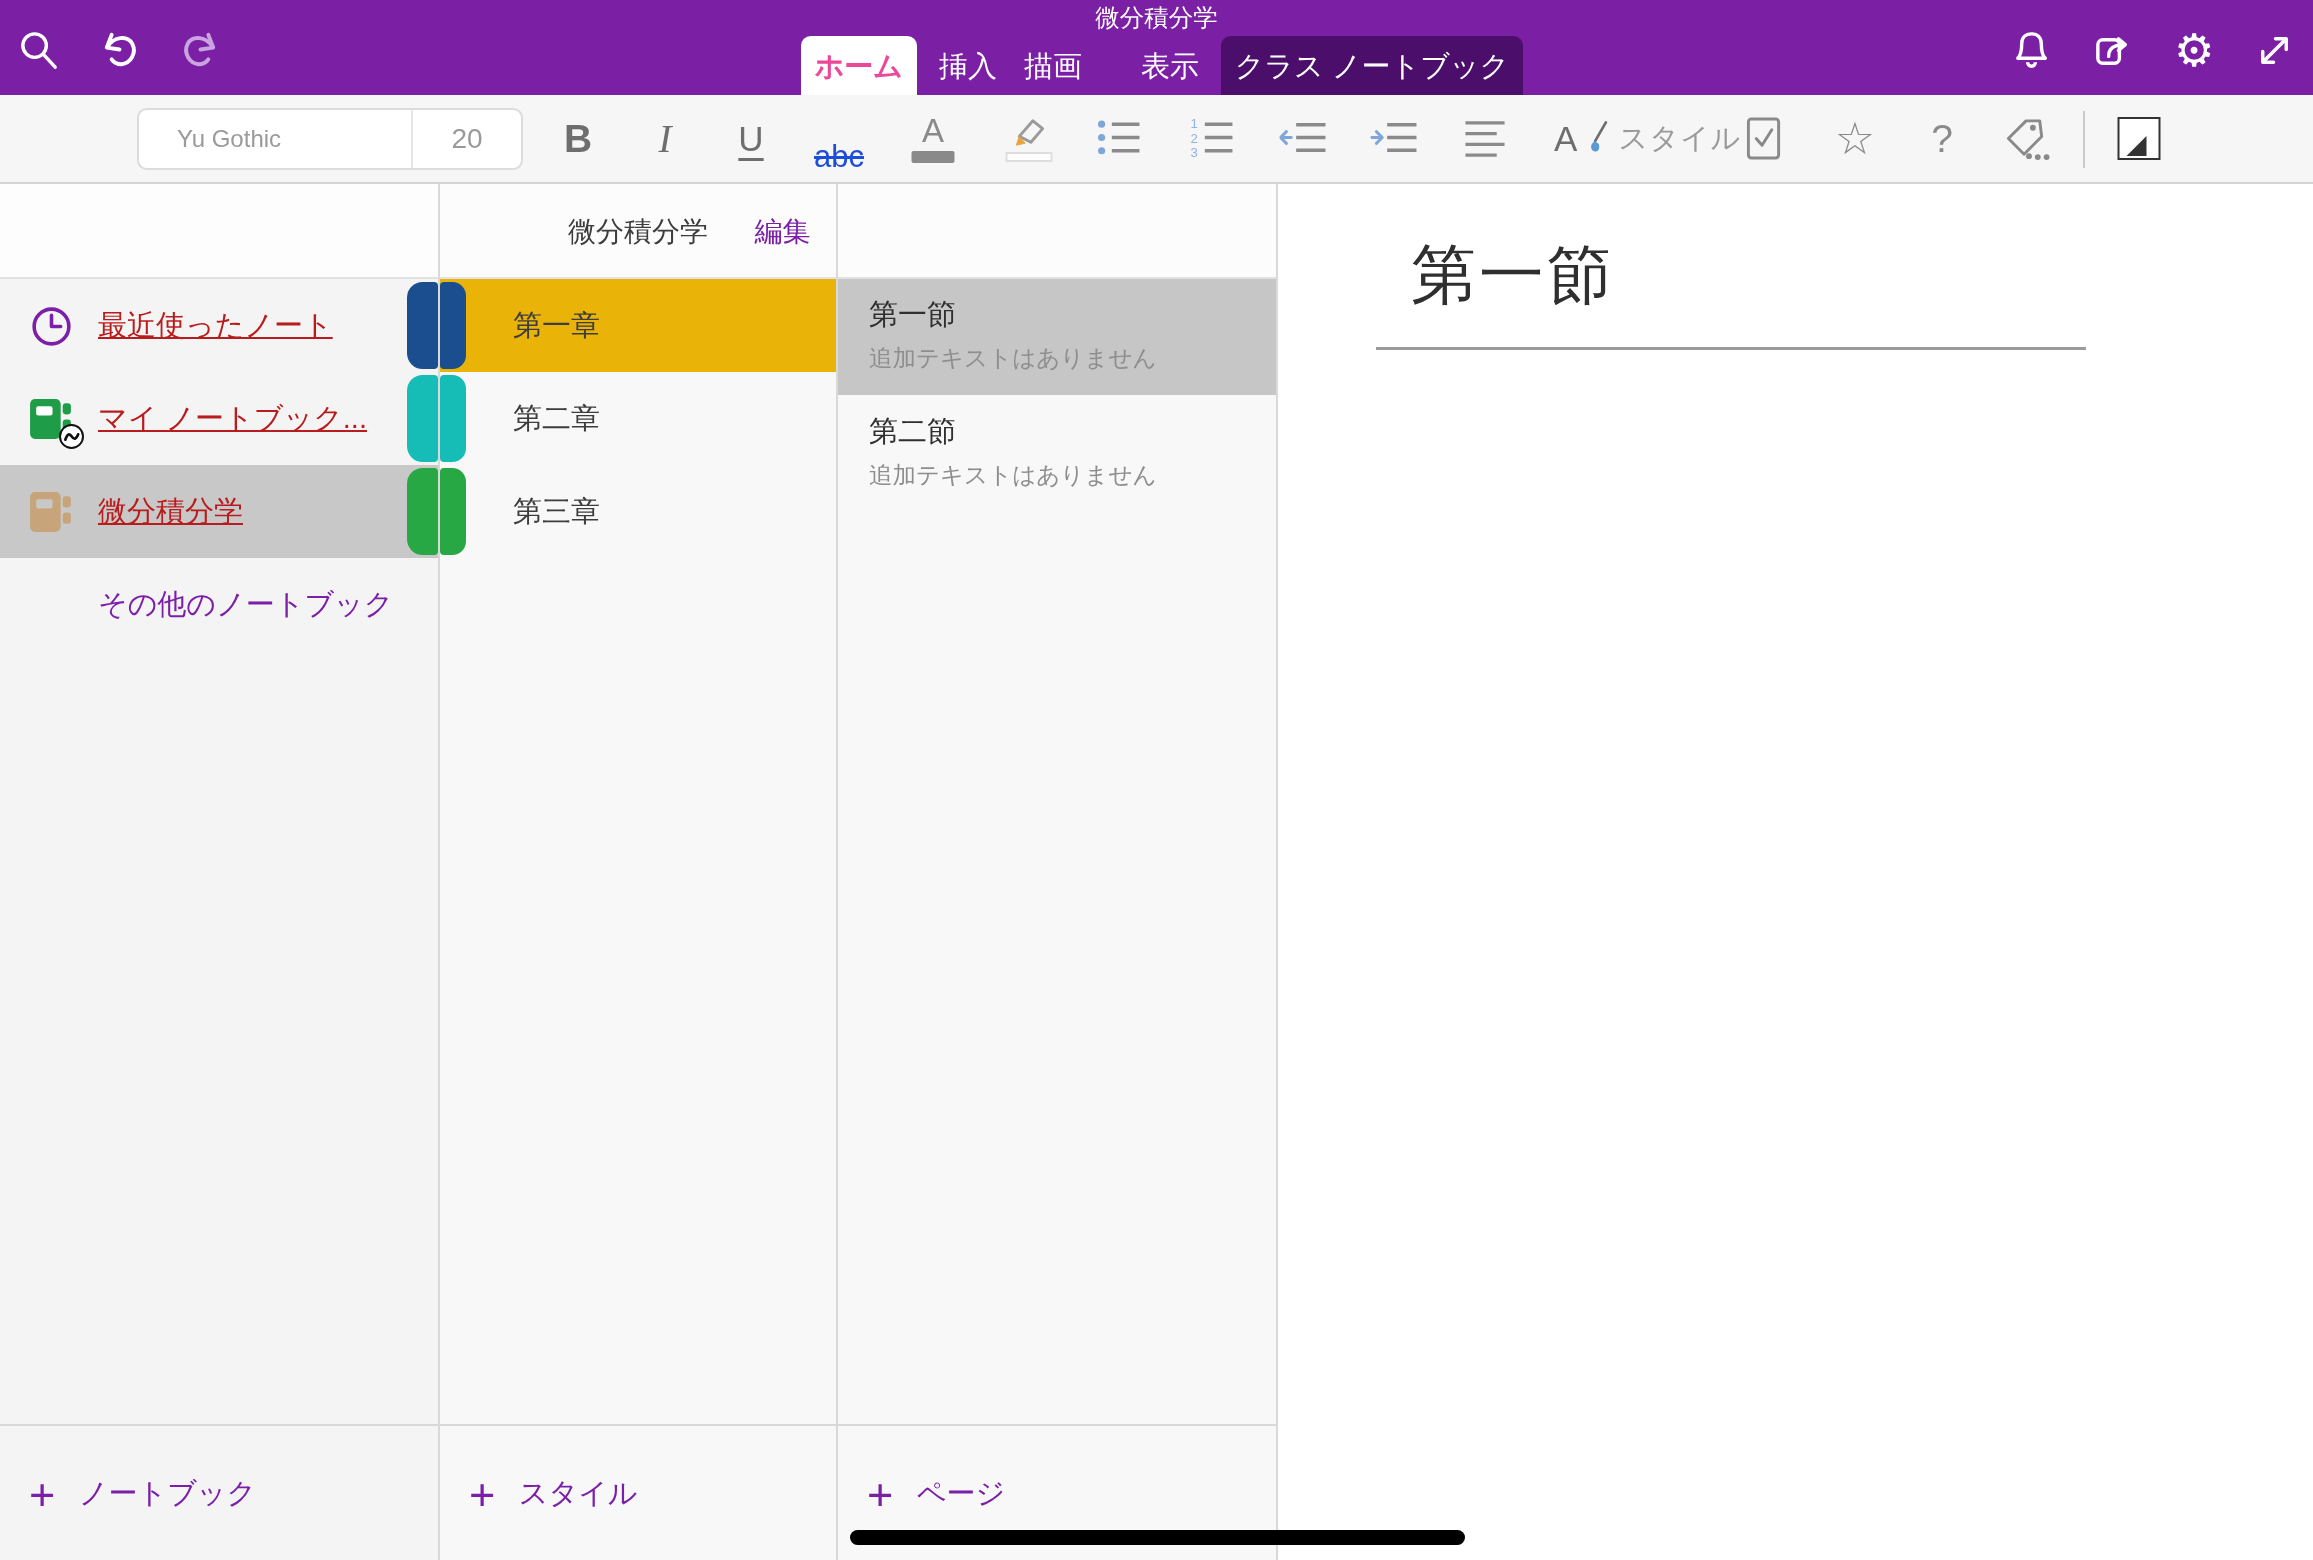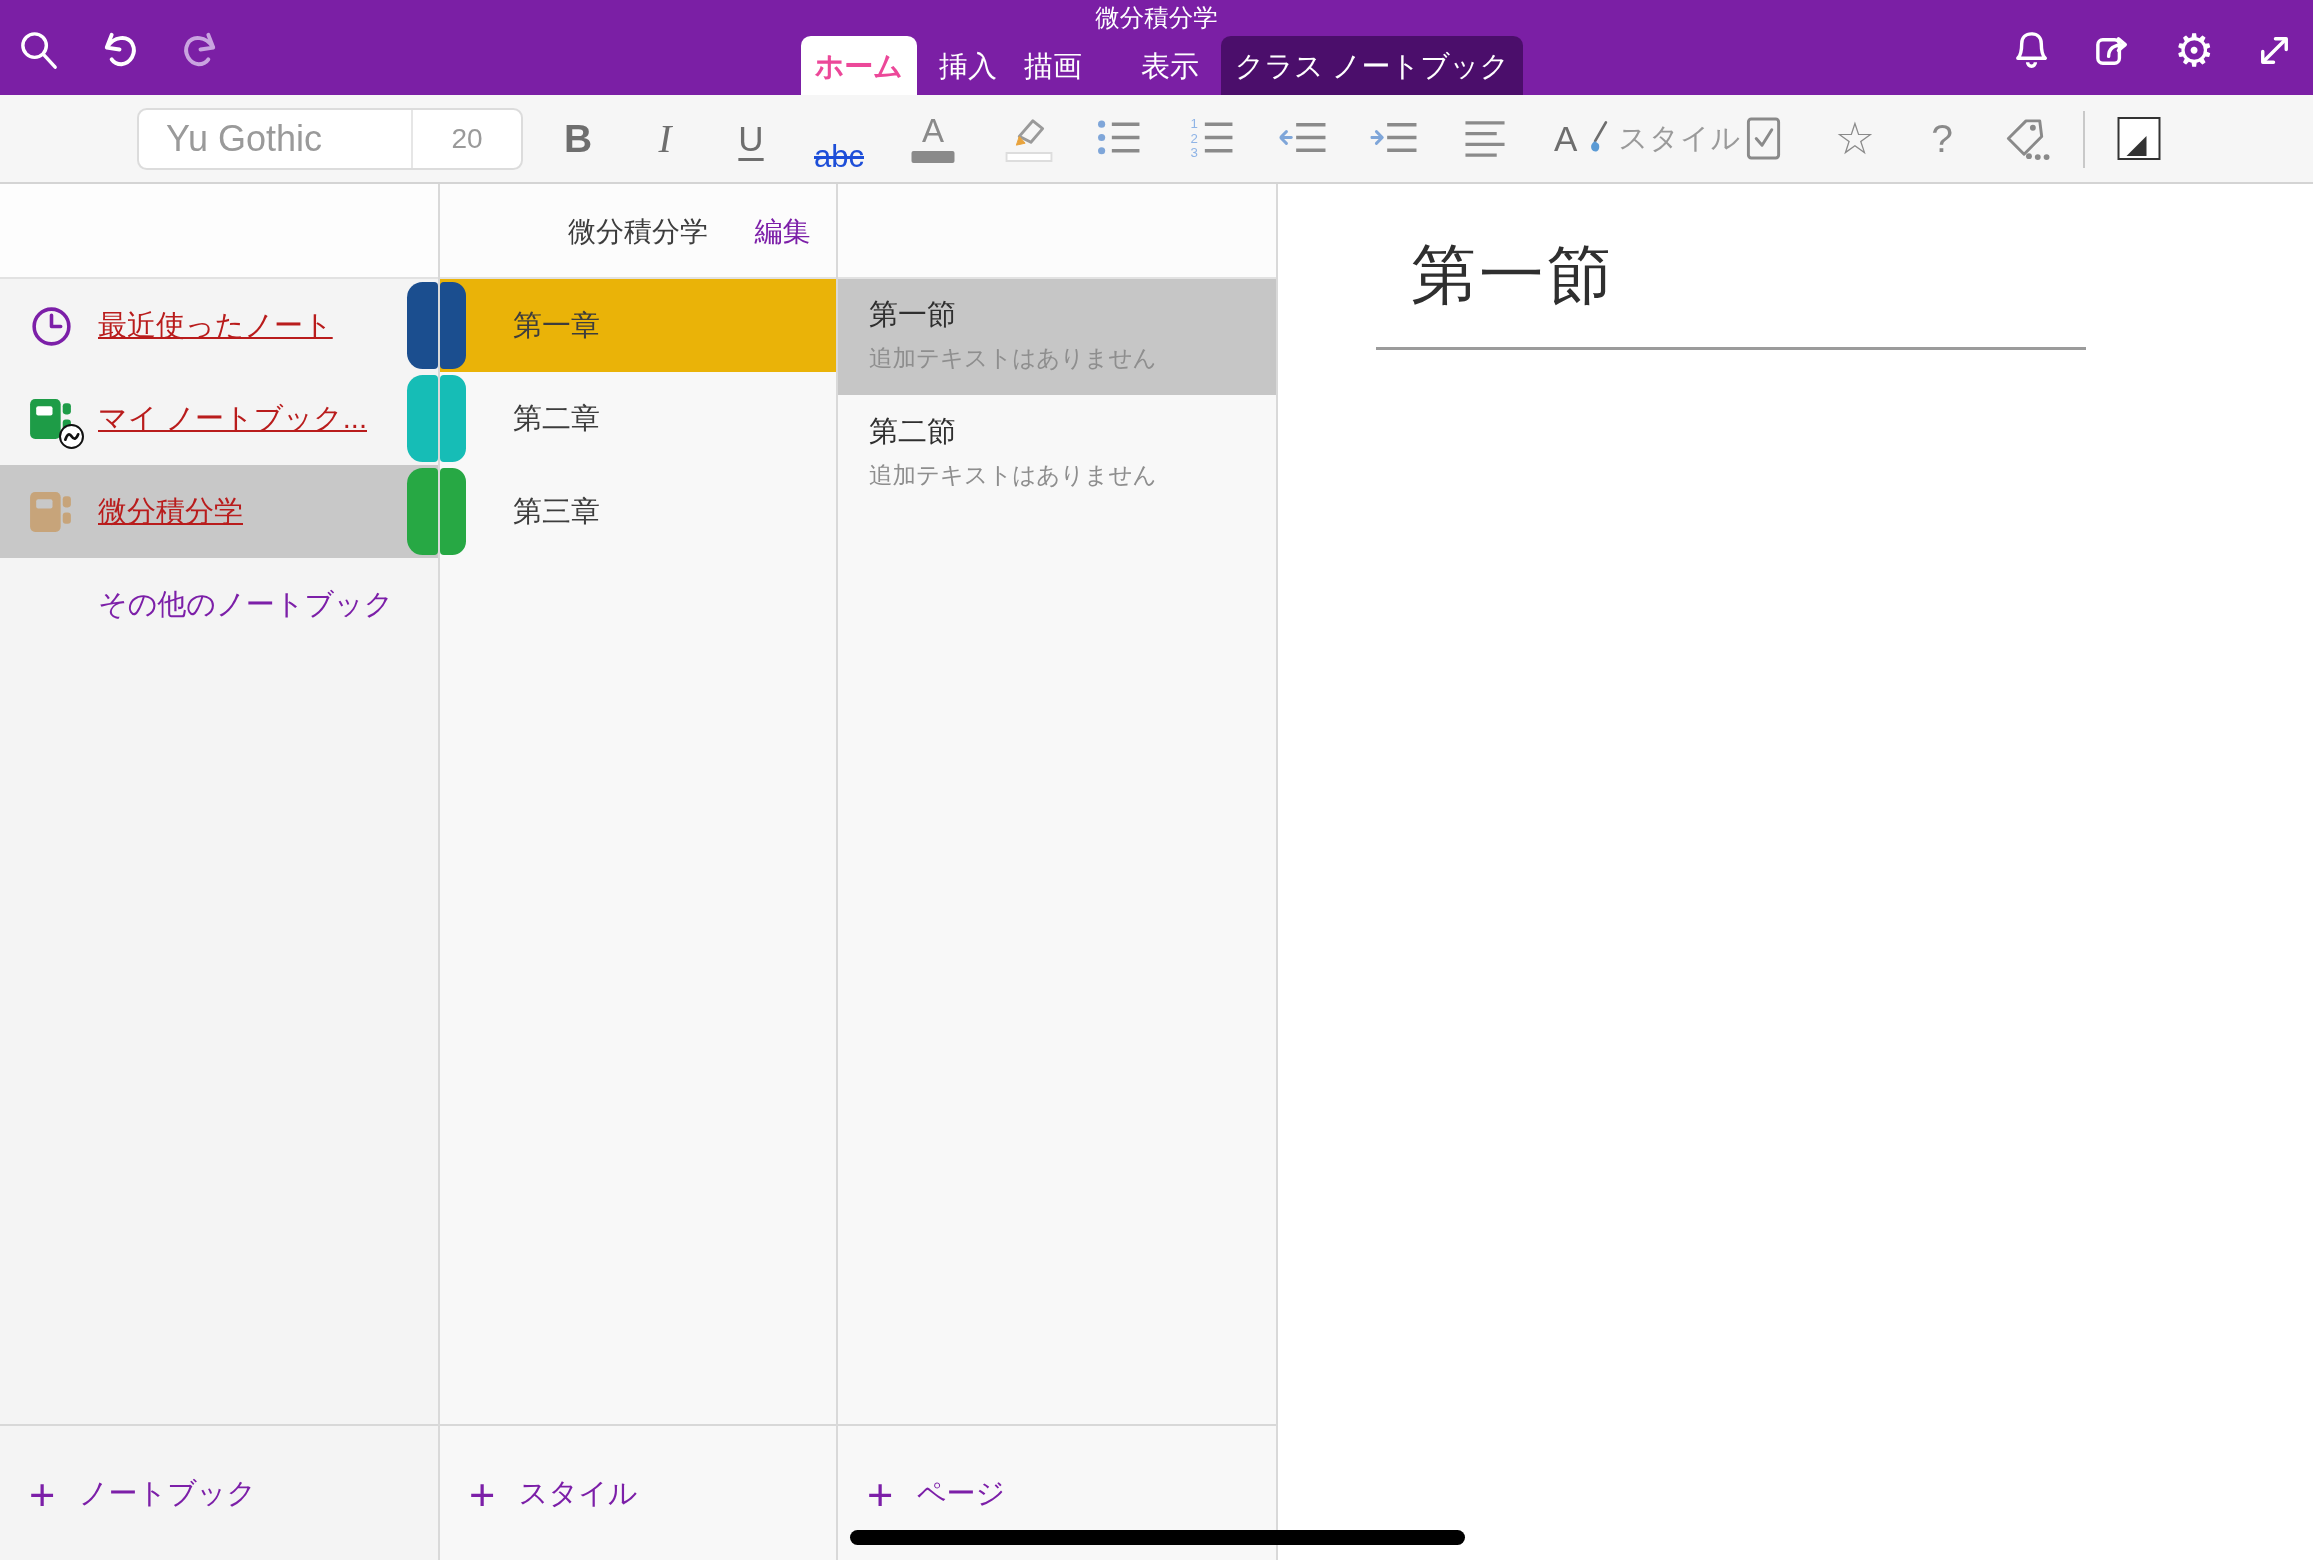--- a/index.html
+++ b/index.html
@@ -17,21 +17,21 @@
   .gear-glyph { color:#fff; font-size:45px; line-height:47px; }
 
   .ribbon-tabs { position:absolute; left:0; bottom:0; top:36px; right:0; }
   .rtab { position:absolute; bottom:0; height:59px; line-height:61px; font-size:29px; color:#fff; cursor:pointer; white-space:nowrap; }
   .rtab.sel { background:#fff; color:#ec4899; font-weight:700; border-radius:9.8px 9.8px 0 0; padding:0 13.7px; }
   .rtab.dark { background:#4B0E6B; border-radius:9.8px 9.8px 0 0; padding:0 13.7px; }
 
   
   .toolbar { position:absolute; left:0; top:95px; width:2313px; height:89px; background:#F6F6F6; border-bottom:2px solid #D4D4D4; z-index:9; }
   .fontbox { position:absolute; left:137px; top:12.7px; width:386px; height:62px; background:#fff; border:2px solid #DCDCDC; border-radius:9.8px; display:flex; align-items:center; cursor:pointer; }
-  .fontname { flex:1; padding-left:27px; color:#9a9a9a; font-size:36px; }
+  .fontname { flex:1; padding-left:38px; color:#9a9a9a; font-size:24px; }
   .fontsize { width:110px; text-align:center; color:#9a9a9a; font-size:28px; line-height:58px; border-left:2px solid #E6E6E6; }
   .ti { position:absolute; top:0; height:87px; display:flex; flex-direction:column; align-items:center; justify-content:center; transform:translateX(-50%); color:#6e6e6e; cursor:pointer; }
   .g-bold   { font-size:39px; font-weight:800; }
   .g-italic { font-size:39px; font-style:italic; font-family:"Liberation Serif","DejaVu Serif",serif; }
   .g-under  { font-size:35px; text-decoration:underline; text-underline-offset:6.9px; }
   .g-strike { font-size:31px; text-decoration:line-through; color:#1d4ed8;margin-top:36px; }
   .g-A      { font-size:33px; line-height:33px; color:#8a8a8a; }
   .color-bar { width:43px; height:11.8px; background:#8a8a8a; border-radius:2px; margin-top:3.9px; }
   .hl-bar   { width:47px; height:10.8px; background:#fff; border:2px solid #ddd; margin-top:2px; }
   .style-wrap { position:absolute; left:1554px; top:0; height:87px; display:flex; align-items:center; gap:9.8px; cursor:pointer; }

